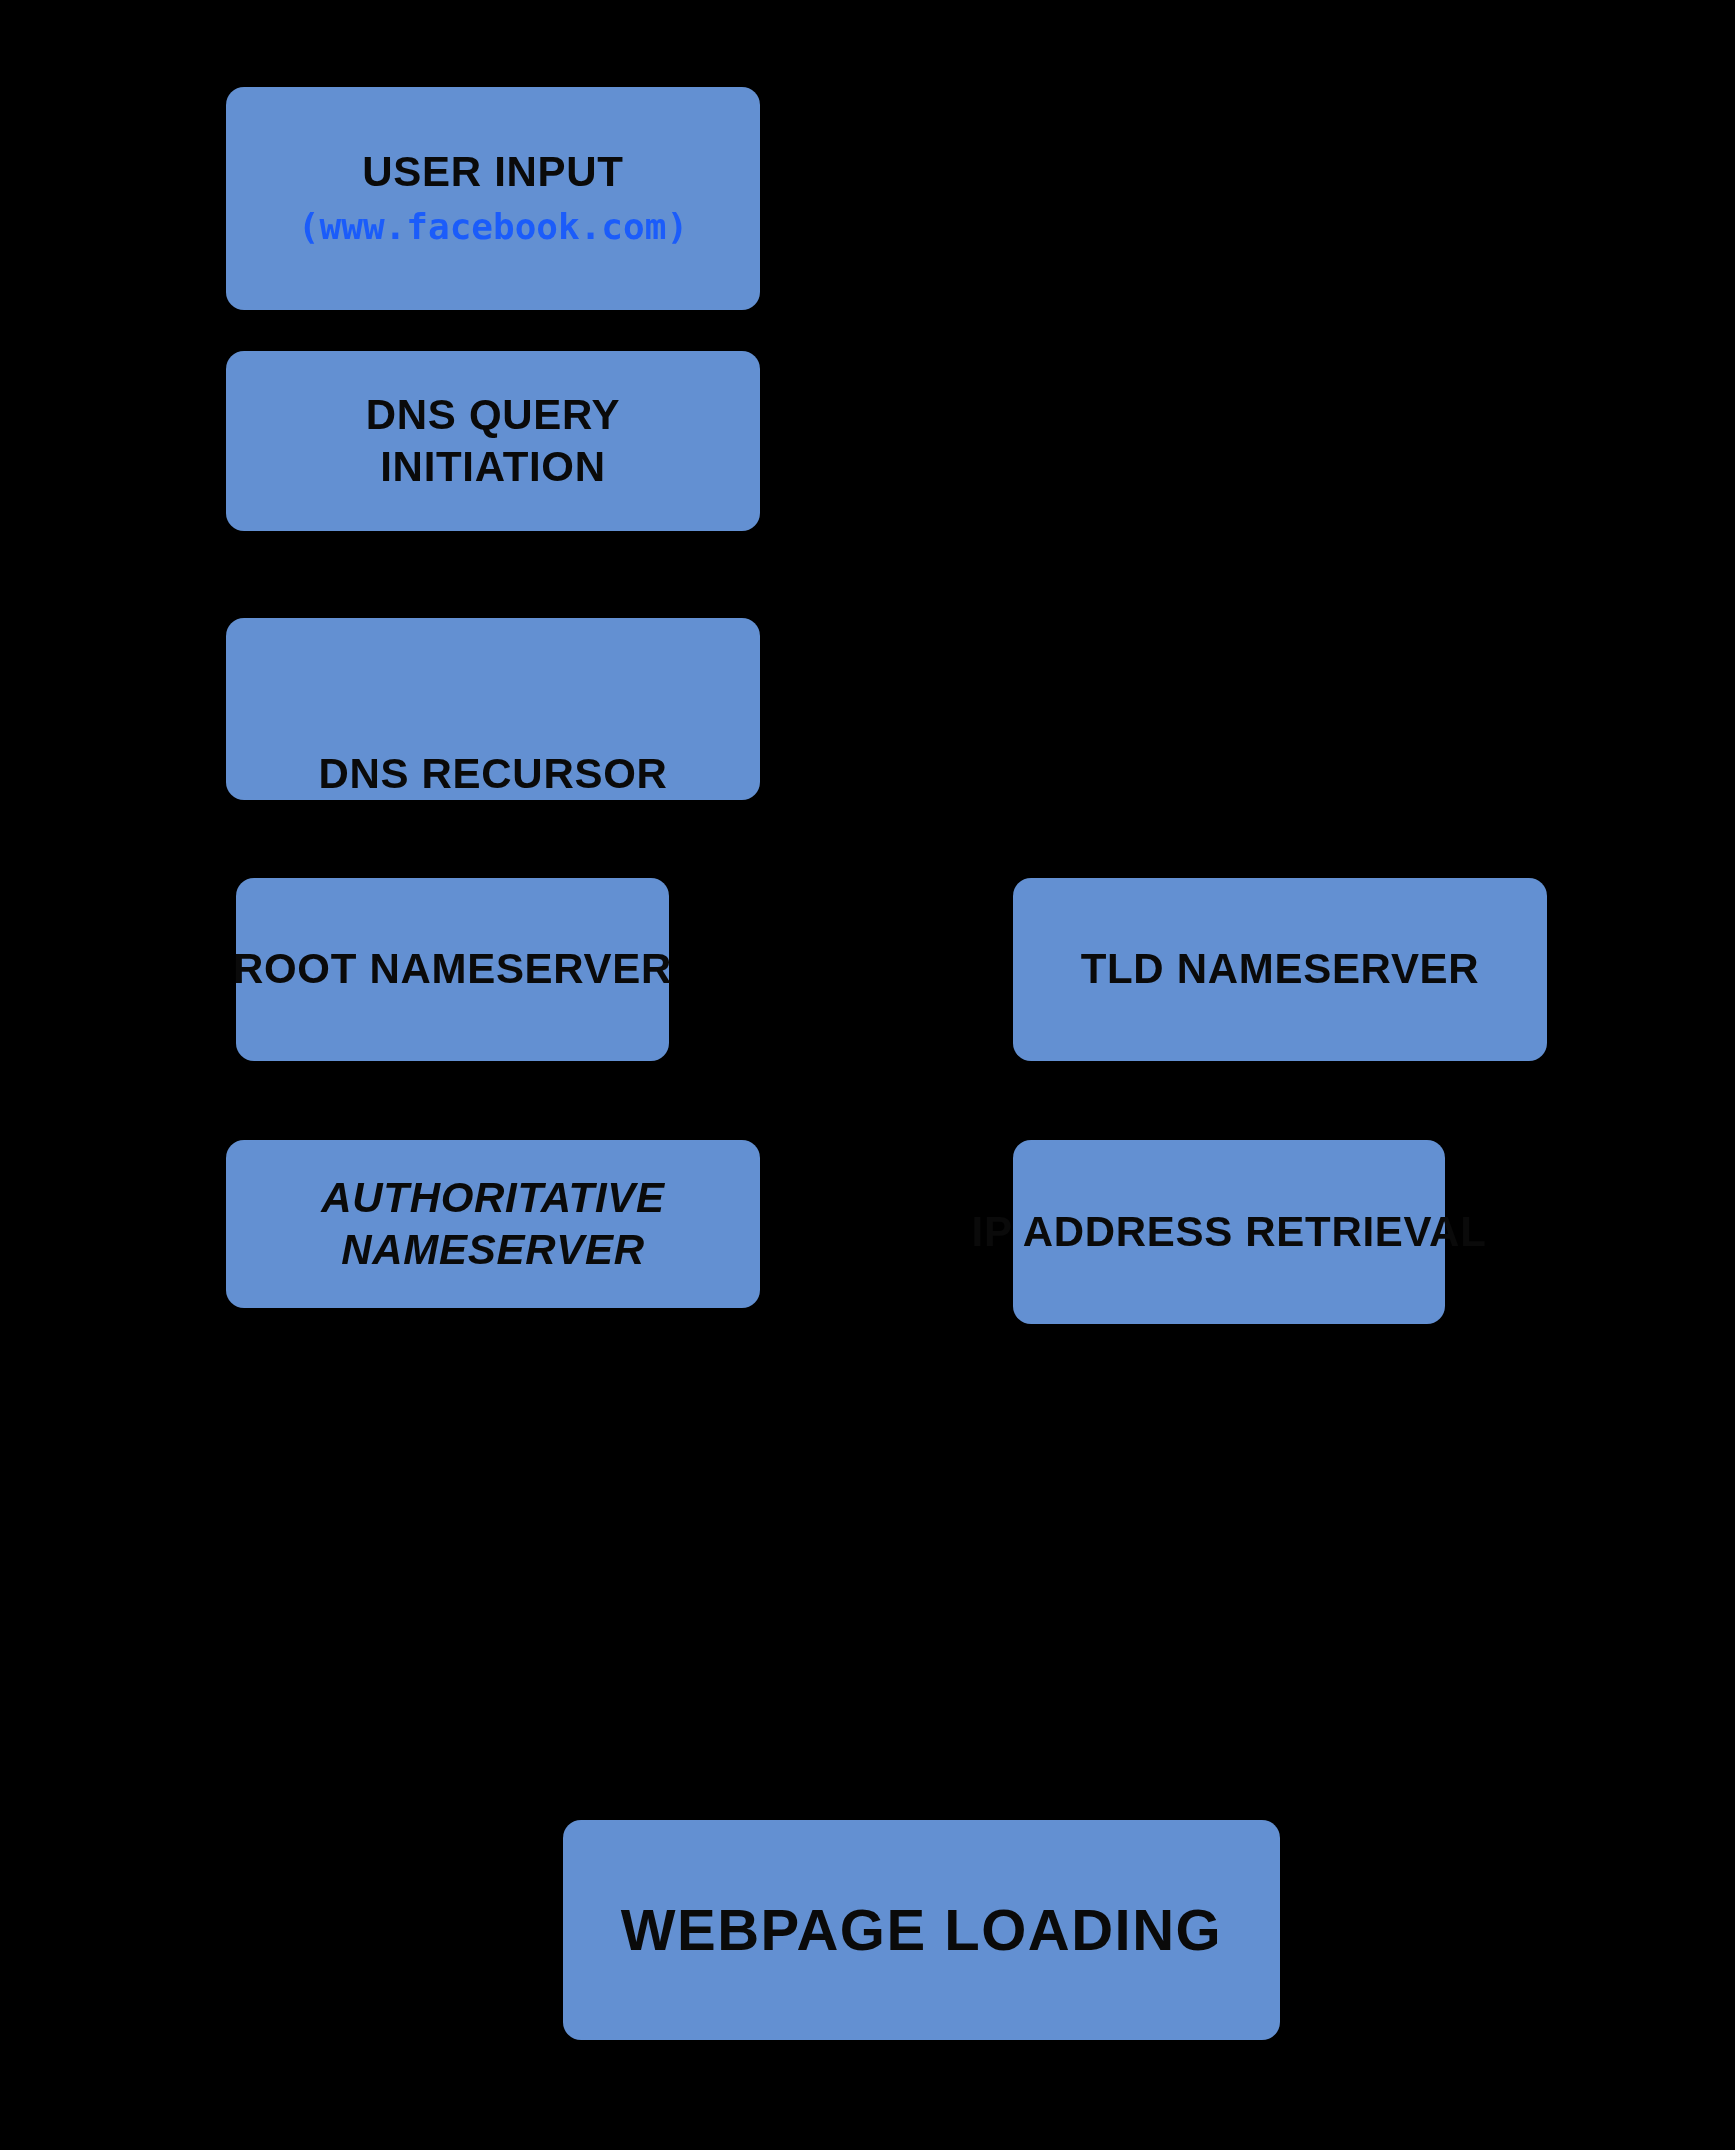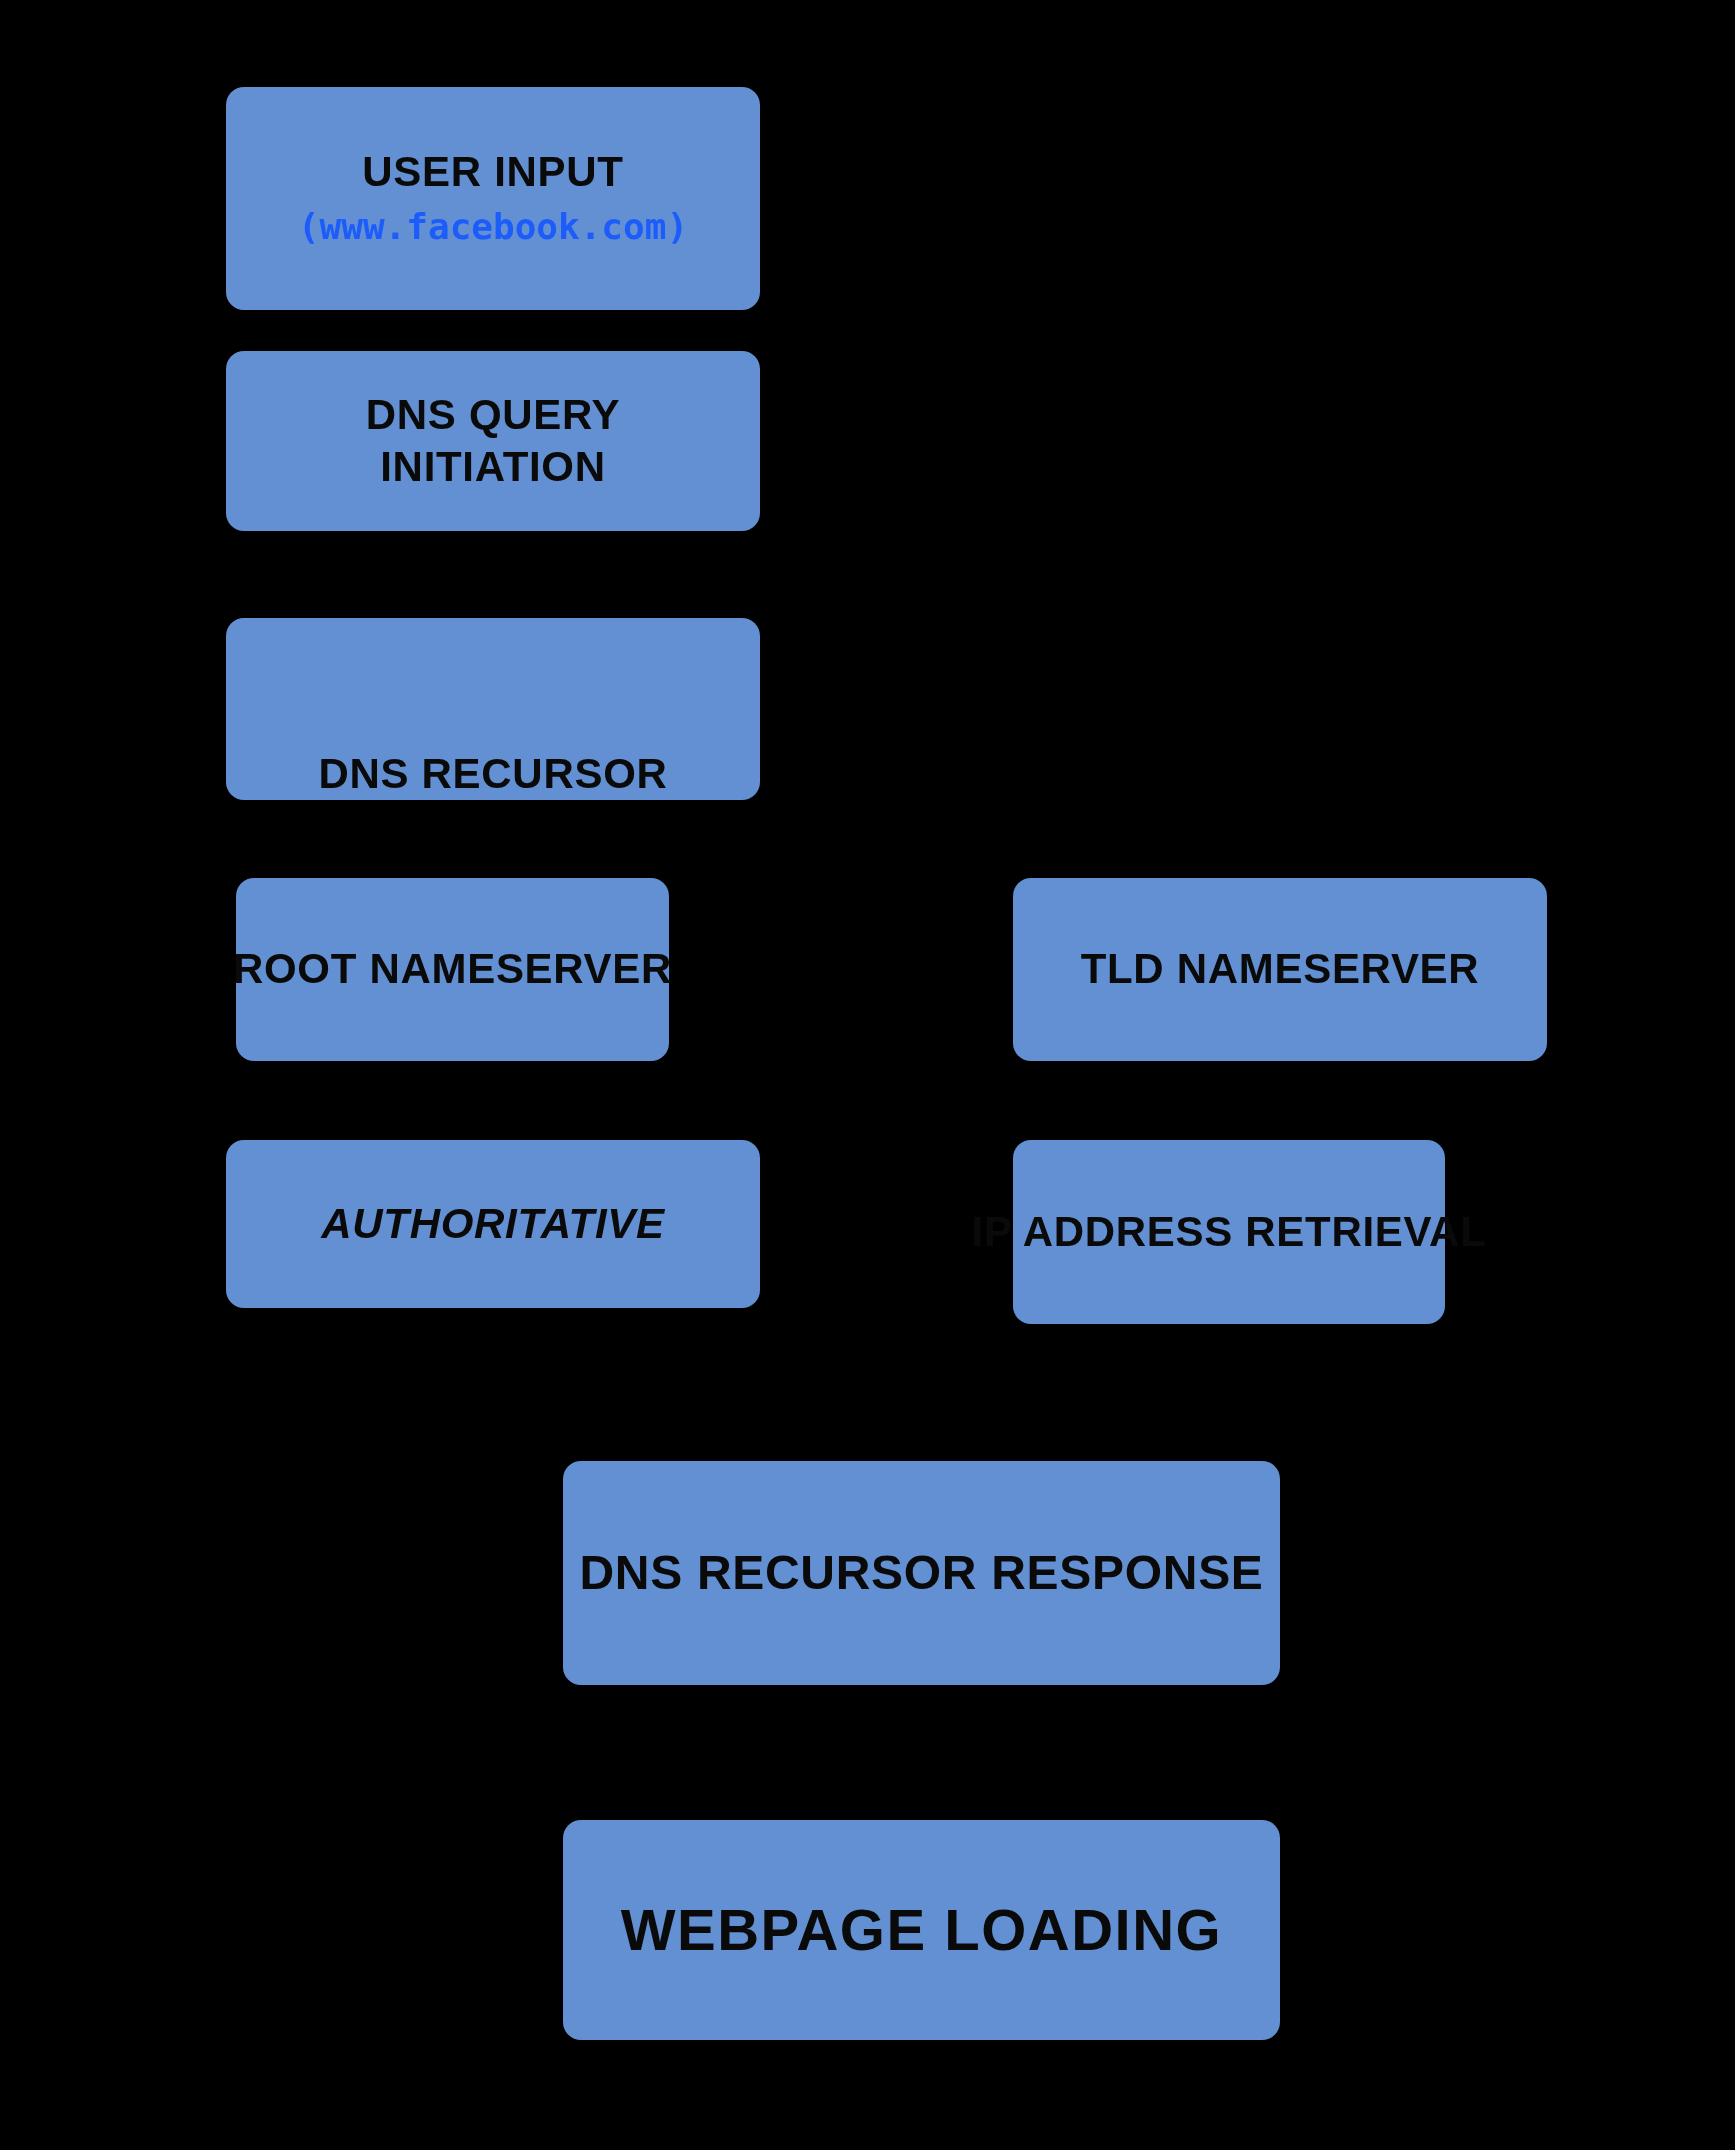--- a/index.html
+++ b/index.html
@@ -83,28 +83,26 @@
   <div class="node n-root-nameserver">
     <span class="label">ROOT NAMESERVER</span>
   </div>
 
   <div class="node n-tld-nameserver">
     <span class="label">TLD NAMESERVER</span>
   </div>
 
   <div class="node n-authoritative-nameserver">
     <span class="label">AUTHORITATIVE</span>
+    <span class="label">NAMESERVER</span>
   </div>
 
   <div class="node n-ip-address-retrieval">
     <span class="label">IP ADDRESS RETRIEVAL</span>
   </div>
 
-  <div class="node n-dns-recursor-response">
-    <span class="label">DNS RECURSOR RESPONSE</span>
-  </div>
 
   <div class="node n-webpage-loading">
     <span class="label">WEBPAGE LOADING</span>
   </div>
 
 </div>
 
 
 </body></html>

